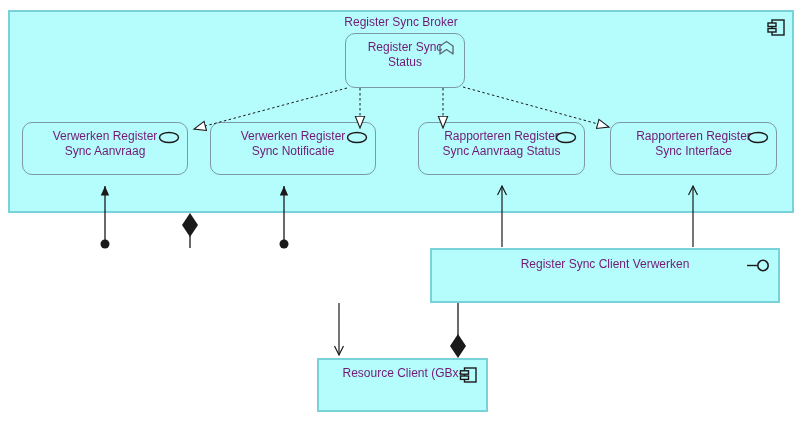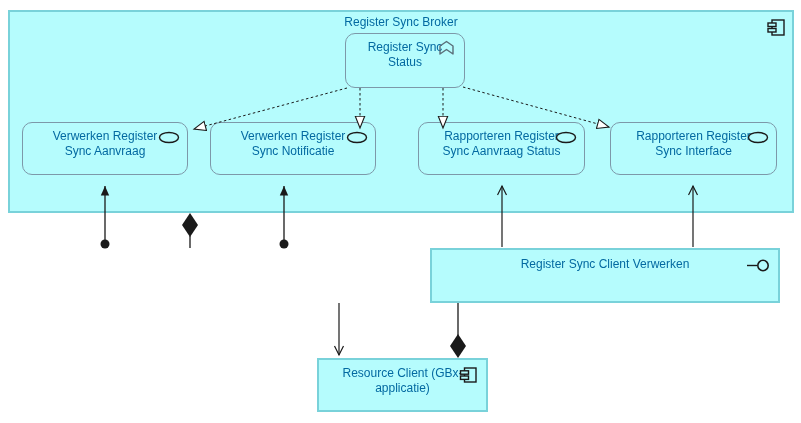--- a/index.html
+++ b/index.html
@@ -1,21 +1,21 @@
 <!DOCTYPE html>
 <html><head>
 <meta charset="utf-8">
 <style>
   html,body { margin:0; padding:0; background:#ffffff; }
   body { width:801px; height:423px; font-family:"Liberation Sans",sans-serif; }
   .diagram { position:relative; width:801px; height:423px; background:#ffffff; overflow:hidden; }
 
   .node {
     position:absolute; box-sizing:border-box;
-    background:#b5fcfd; color:#0369a1;
+    background:#b5fcfd; color:#701a75;
     font-size:12px; line-height:15px; text-align:center;
   }
   .grouping   { border:2px solid #79d2da; }
   .rect-node  { border:2px solid #79d2da; }
   .round-node { border:1px solid #7d98a9; border-radius:10px; }
 
   .container-box  { left:8px;   top:10px;  width:786px; height:203px; }
   .container-title{ position:absolute; top:3px; left:0; right:0; text-align:center; }
 
   .func-box { left:345px; top:33px; width:120px; height:55px; padding-top:6px; }
@@ -114,21 +114,20 @@
     <span class="icon icon-lolli">
       <svg width="24" height="13" viewBox="0 0 24 13">
         <line x1="1" y1="6.5" x2="11" y2="6.5" stroke="#1a1a1a" stroke-width="1.4"></line>
         <circle cx="17" cy="6.5" r="5.2" fill="none" stroke="#1a1a1a" stroke-width="1.6"></circle>
       </svg>
     </span>
   </div>
 
   <div class="node rect-node client-box">
     <span class="lbl">Resource Client (GBx-</span>
-    <span class="lbl">applicatie)</span>
     <span class="icon icon-comp-s">
       <svg width="19" height="18" viewBox="0 0 19 18">
         <rect x="5.5" y="2" width="11.5" height="14" fill="none" stroke="#1a1a1a" stroke-width="1.4"></rect>
         <rect x="1.5" y="4.8" width="8" height="3.4" fill="#b5fcfd" stroke="#1a1a1a" stroke-width="1.4"></rect>
         <rect x="1.5" y="10" width="8" height="3.4" fill="#b5fcfd" stroke="#1a1a1a" stroke-width="1.4"></rect>
       </svg>
     </span>
   </div>
 
   <svg class="connectors" viewBox="0 0 801 423">

